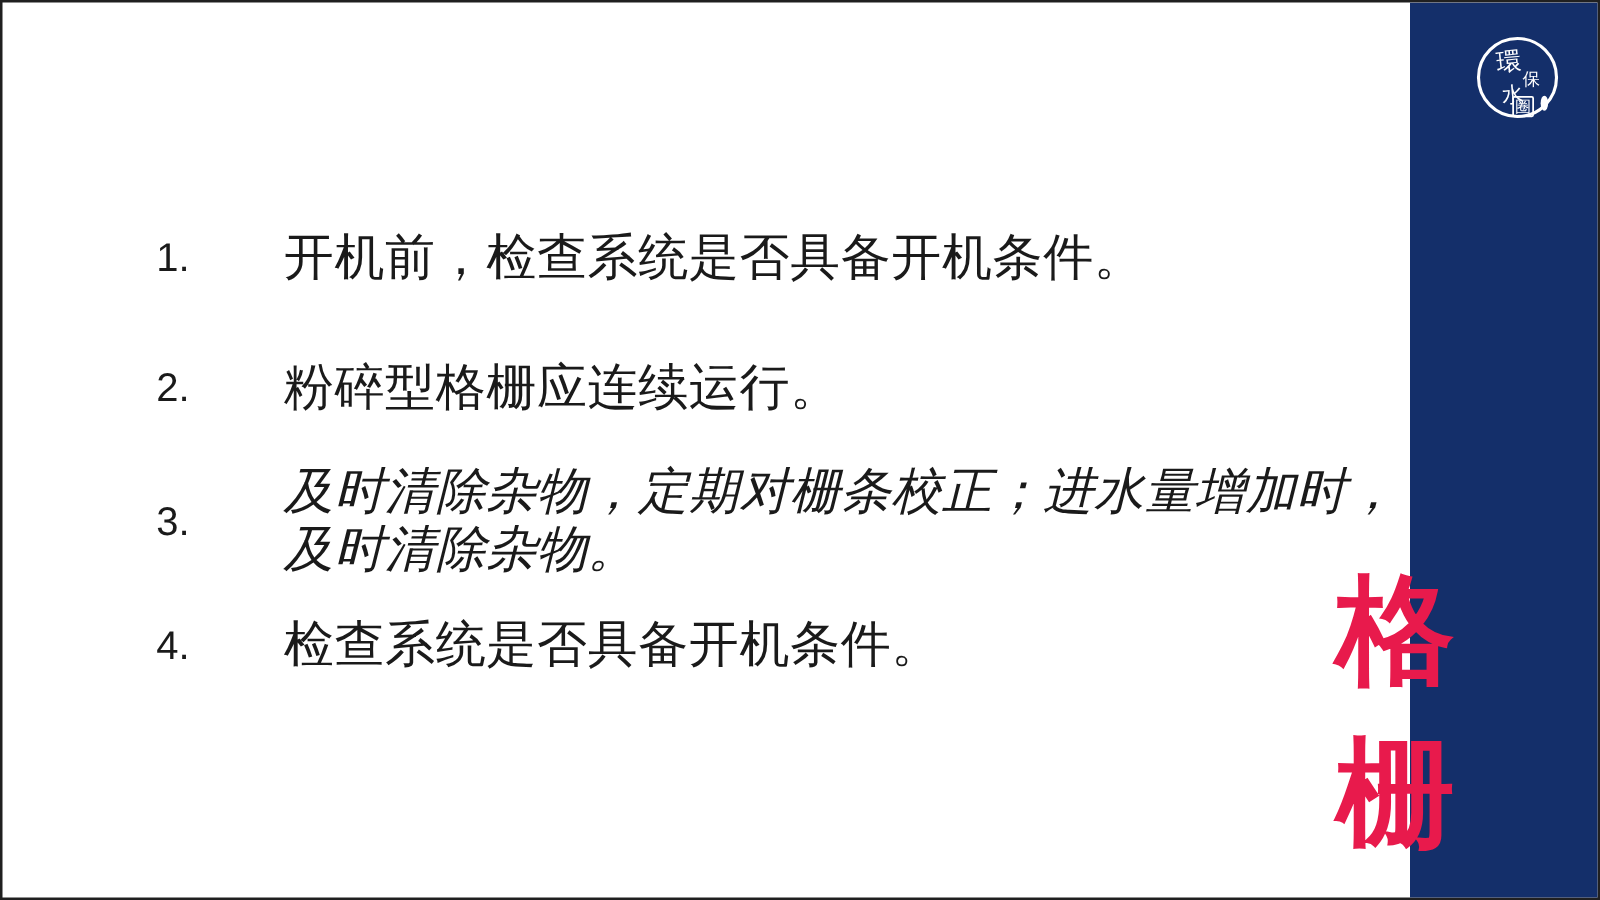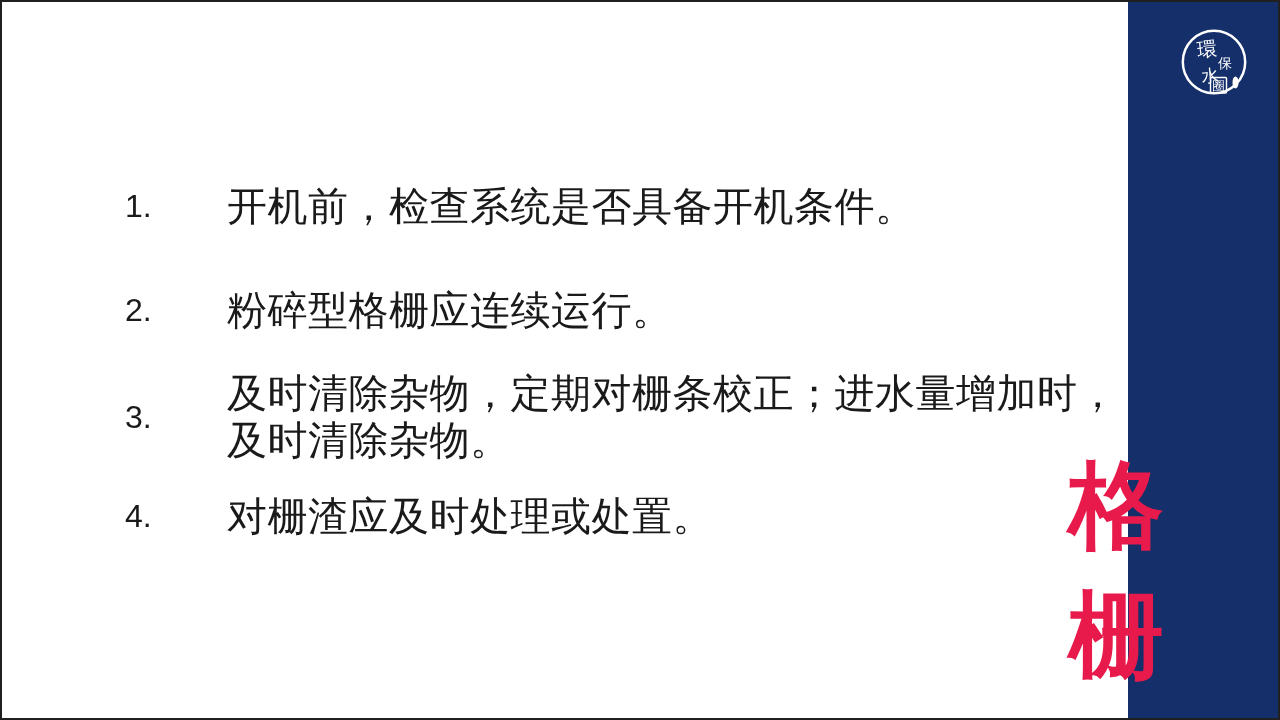--- a/index.html
+++ b/index.html
@@ -58,21 +58,21 @@
     line-height: 36px;
   }
   .lines { }
   .line {
     font-size: 40px;
     line-height: 36px;
     white-space: nowrap;
     letter-spacing: 0.5px;
     margin-left: 40px;
   }
-  .item-3 .line { line-height: 47px; }
+  .item-3 .line { line-height: 47px; font-style: italic; }
   
   .side-title {
     position: absolute;
     left: 1058px; top: 456px;
     width: 112px;
     text-align: center;
     color: var(--red);
     font-weight: 900;
     font-size: 95px;
     line-height: 95px;
@@ -105,21 +105,21 @@
       <div class="num">3.</div>
       <div class="lines">
         <div class="line">及时清除杂物，定期对栅条校正；进水量增加时，</div>
         <div class="line">及时清除杂物。</div>
       </div>
     </div>
 
     <div class="item item-4">
       <div class="num">4.</div>
       <div class="lines">
-        <div class="line">对栅渣应及时处理或处置。</div>
+        <div class="line">检查系统是否具备开机条件。</div>
       </div>
     </div>
 
   </div>
 
   <div class="side-panel"></div>
 
   <div class="side-title">
     <div class="side-char">格</div>
     <div class="side-char">栅</div>

